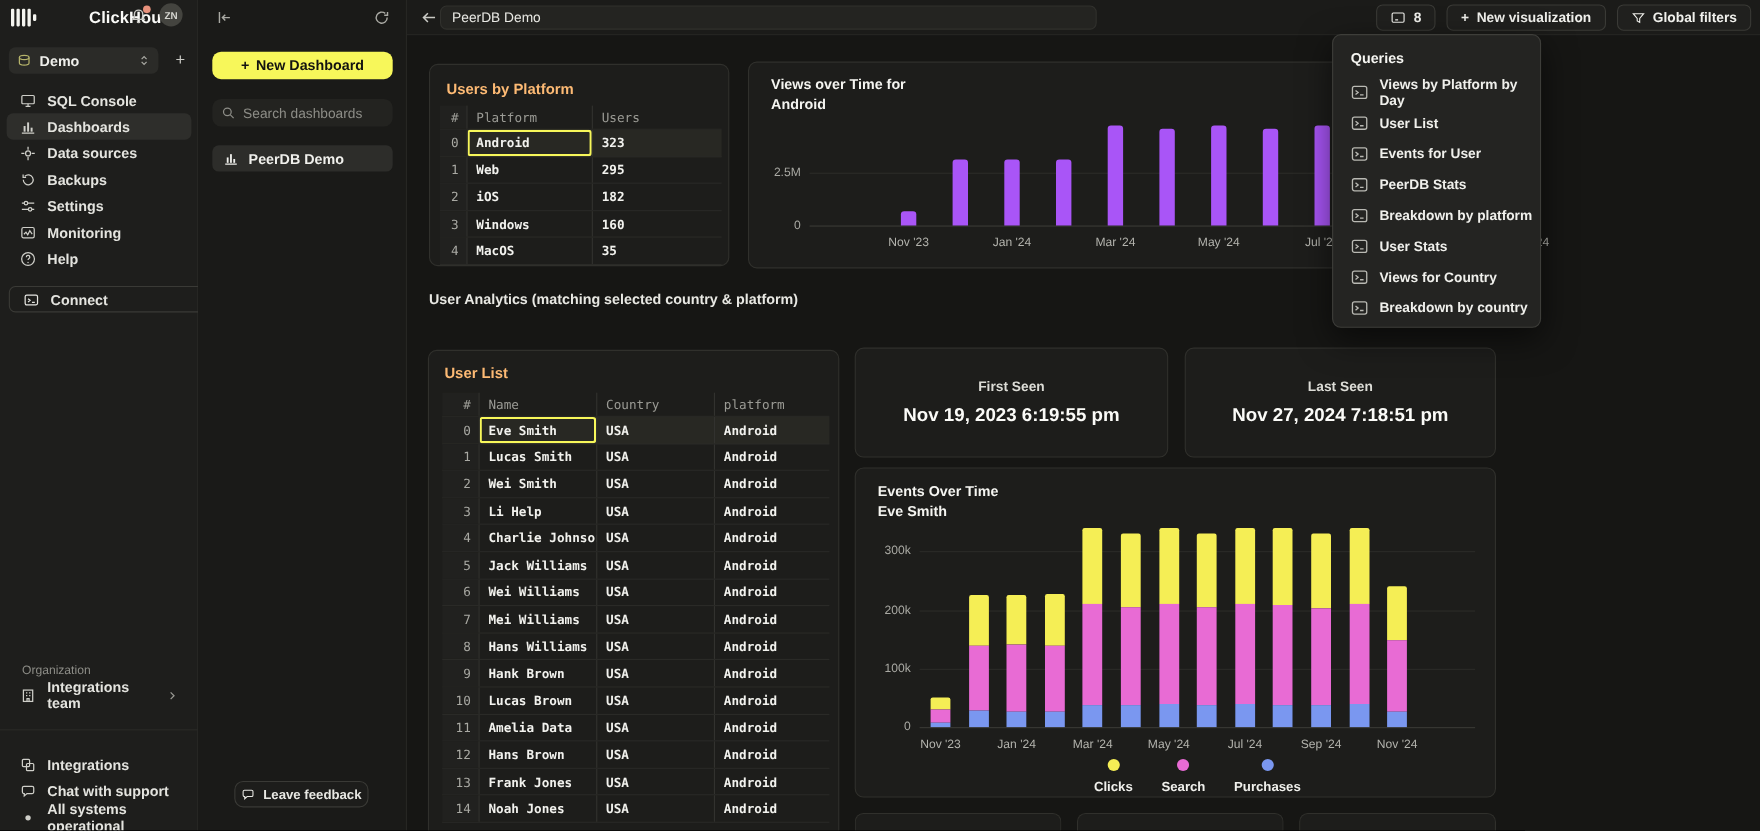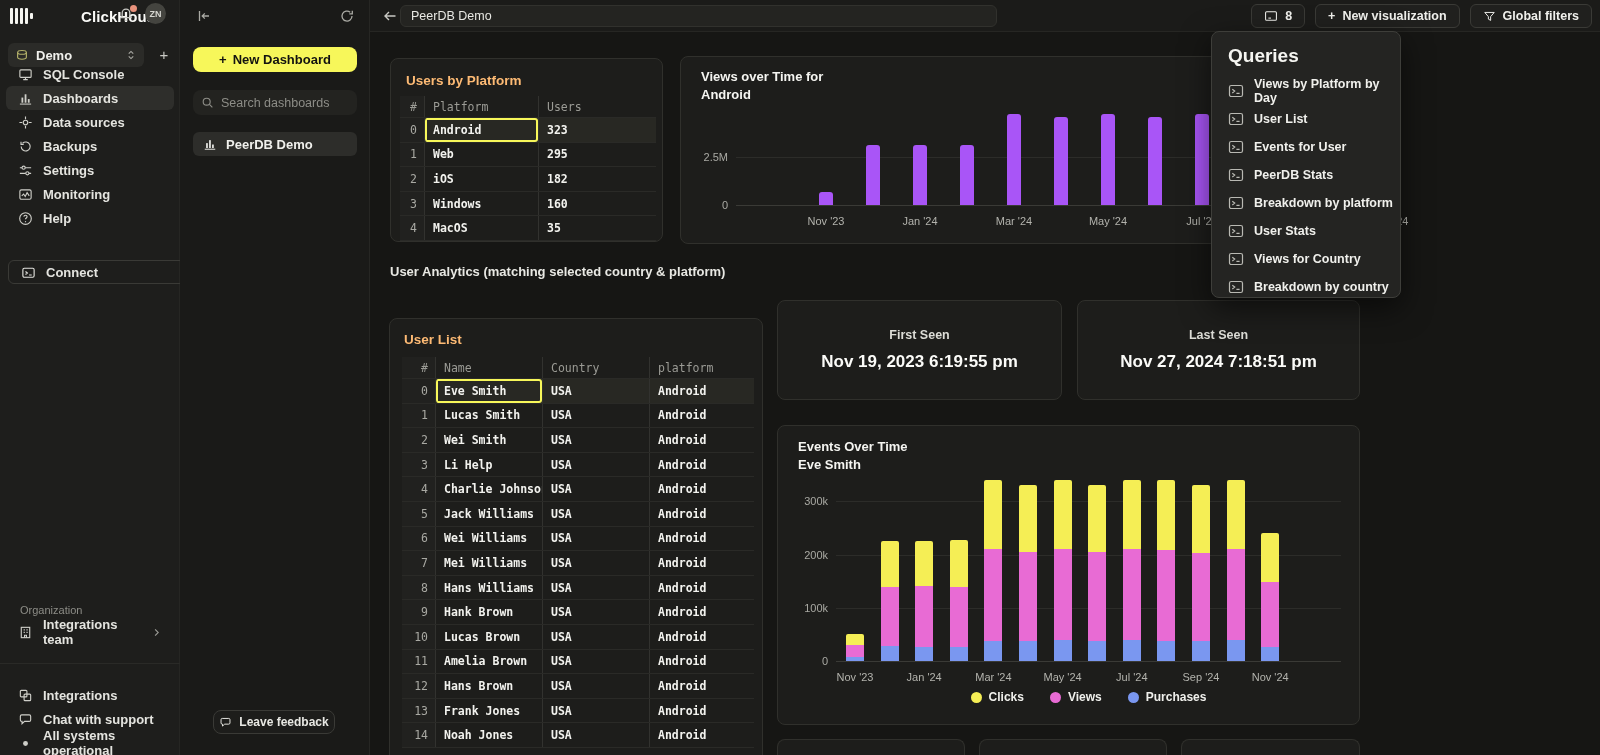--- a/index.html
+++ b/index.html
@@ -21,21 +21,21 @@
   .logo i{display:block; width:3px; height:16px; background:#f5f5f0; border-radius:1px;}
   .logo i.short{height:6px; margin-bottom:5px;}
   .brand{font-size:15px; font-weight:700; color:#fafaf7; letter-spacing:.1px;margin-left:41px;}
   .bell{position:absolute; right:44px; top:7px; width:18px; height:18px; color:#c9c9c4; cursor:pointer;}
   .bell .dot{position:absolute; right:-1px; top:-2px; width:7px; height:7px; border-radius:50%; background:#e8927c;}
   .avatar{position:absolute; right:14px; top:3px; width:21px; height:21px; border-radius:50%; background:#44443f; color:#d6d6d0; font-size:9px; font-weight:700; display:flex; align-items:center; justify-content:center;}
   .ws-row{position:absolute; left:8px; top:43px; width:166px; height:24px; display:flex; align-items:center;}
   .ws-select{width:136px; height:24px; background:#2b2b28; border-radius:6px; display:flex; align-items:center; gap:7px; padding:0 7px; cursor:pointer;}
   .ws-select .lbl{font-size:13px; font-weight:600; color:#f0f0ec; flex:1;}
   .ws-add{margin-left:10px; width:20px; height:20px; background:none; border:none; color:#c9c9c4; font-size:15px; cursor:pointer; line-height:20px;}
-  .sb-nav{position:absolute; left:6px; top:62px; width:168px;}
+  .sb-nav{position:absolute; left:6px; top:79px; width:168px;}
   .sb-item{height:24px; display:flex; align-items:center; gap:10px; padding-left:12px; border-radius:6px; color:#e4e4df; font-size:13px; font-weight:600; cursor:pointer;}
   .sb-item.active{background:#2e2e2b;}
   .sb-item .ic{width:15px; height:15px; color:#cfcfc9; flex:none; display:flex;}
   .connect-btn{position:absolute; left:8px; top:260px; width:188px; height:24px; border:1px solid var(--btn-border); border-radius:6px; background:none; display:flex; align-items:center; gap:10px; padding-left:12px; color:#e4e4df; font-size:13px; font-weight:600; cursor:pointer;}
   .org-label{position:absolute; left:20px; top:604px; font-size:11px; color:#8d8d87;}
   .org-team{position:absolute; left:6px; top:620px; width:168px; height:24px; display:flex; align-items:center; gap:10px; padding-left:12px; font-size:13px; font-weight:600; color:#e4e4df; cursor:pointer;}
   .org-team .chev{margin-left:auto; margin-right:12px; color:#9b9b95; width:11px; height:11px; display:flex;}
   .sb-divider{position:absolute; left:0; top:663px; width:180px; height:1px; background:#2a2a27;}
   .sb-footer{position:absolute; left:6px; top:683px; width:168px;}
 
@@ -56,21 +56,21 @@
   .tb-right{position:absolute; right:8px; top:4px; display:flex; gap:10px;}
   .tb-btn{height:24px; background:#20201e; border:1px solid var(--btn-border); border-radius:6px; color:#f0f0ec; font-size:12.5px; font-weight:600; display:flex; align-items:center; gap:7px; padding:0 12px; cursor:pointer;}
 
   
   .panel{position:absolute; background:var(--panel-bg); border:1px solid var(--panel-border); border-radius:8px;}
   .panel-title{font-size:13.5px; font-weight:700; color:#fdba74;}
   #users-panel{left:390px; top:58px; width:273px; height:184px;}
   #views-panel{left:680px; top:56px; width:680px; height:188px;}
   #note-text{position:absolute; left:390px; top:264px; font-size:13px; font-weight:600; color:#e8e8e3;}
   #userlist-panel{left:389px; top:318px; width:374px; height:470px;}
-  .stat-card{position:absolute; background:var(--panel-bg); border:1px solid var(--panel-border); border-radius:8px; height:100px; top:300px; display:flex; flex-direction:column; align-items:center; justify-content:center; gap:10px;}
+  .stat-card{position:absolute; background:var(--panel-bg); border:1px solid var(--panel-border); border-radius:8px; height:100px; top:316px; display:flex; flex-direction:column; align-items:center; justify-content:center; gap:10px;}
   #first-seen{left:777px; width:285px;}
   #last-seen{left:1077px; width:283px;}
   .stat-label{font-size:12.5px; font-weight:700; color:#dcdcd6;}
   .stat-value{font-size:17px; font-weight:700; color:#fbfbf8;}
   #events-panel{left:777px; top:425px; width:583px; height:300px;}
   .stub{position:absolute; top:739px; height:20px; background:var(--panel-bg); border:1px solid var(--panel-border); border-bottom:none; border-radius:8px 8px 0 0;}
 
   
   .tbl{position:absolute; font-family:"DejaVu Sans Mono","Liberation Mono",monospace; font-size:11.5px;}
   .trow{display:flex; border-bottom:1px solid var(--row-line);}
@@ -85,26 +85,26 @@
   .plot{position:absolute;}
   .gridline{position:absolute; left:0; width:100%; height:1px; background:#2c2c29;}
   .gridline.zero{background:#3a3a36;}
   .ytick{position:absolute; right:100%; margin-right:8px; transform:translateY(-50%); font-size:11px; color:#a9a9a3; white-space:nowrap;}
   .bar{position:absolute; bottom:0; border-radius:3px 3px 0 0;}
   .stackbar{position:absolute; bottom:0; display:flex; flex-direction:column-reverse;}
   .seg{width:100%;}
   .seg.top{border-radius:2px 2px 0 0;}
   .xlabel{position:absolute; width:70px; text-align:center; font-size:11px; color:#b3b3ad;}
   .legend{position:absolute; display:flex; gap:26px; justify-content:center;}
-  .legend-item{display:flex; align-items:center; gap:7px; font-size:12px; font-weight:700; color:#f0f0ec;}
+  .legend-item{display:flex; align-items:center; gap:7px; font-size:12px; font-weight:700; color:#f0f0ec;flex-direction:column;}
   .legend-dot{width:11px; height:11px; border-radius:50%;}
 
   
   .dropdown{position:absolute; left:1211px; top:31px; width:190px; height:267px; background:#242422; border:1px solid #3e3e3a; border-radius:8px; box-shadow:0 10px 30px rgba(0,0,0,.55); z-index:50; padding:13px 0 0 16px;}
-  .dd-title{font-size:19px; font-weight:700; color:#f5f5f1; margin-bottom:10px;}
+  .dd-title{font-size:13px; font-weight:700; color:#f5f5f1; margin-bottom:10px;}
   .dd-item{display:flex; align-items:center; gap:10px; height:28px; font-size:12.5px; font-weight:600; color:#f0f0ec; cursor:pointer;}
   .dd-item .ic{width:16px; height:16px; color:#b9b9b3; display:flex;}
   svg{display:block;}
 </style>
 </head>
 <body>
 
 <div id="app">
 
   <aside class="sidebar">
@@ -491,21 +491,21 @@
           <div class="cell" style="width: 105px;">Android</div>
         </div>
         <div class="trow " style="height: 24.6px;">
           <div class="cell first" style="width: 33px;">10</div>
           <div class="cell" style="width: 107px;">Lucas Brown</div>
           <div class="cell" style="width: 107px;">USA</div>
           <div class="cell" style="width: 105px;">Android</div>
         </div>
         <div class="trow " style="height: 24.6px;">
           <div class="cell first" style="width: 33px;">11</div>
-          <div class="cell" style="width: 107px;">Amelia Brown</div>
+          <div class="cell" style="width: 107px;">Amelia Data</div>
           <div class="cell" style="width: 107px;">USA</div>
           <div class="cell" style="width: 105px;">Android</div>
         </div>
         <div class="trow " style="height: 24.6px;">
           <div class="cell first" style="width: 33px;">12</div>
           <div class="cell" style="width: 107px;">Hans Brown</div>
           <div class="cell" style="width: 107px;">USA</div>
           <div class="cell" style="width: 105px;">Android</div>
         </div>
         <div class="trow " style="height: 24.6px;">
@@ -617,21 +617,21 @@
         <div class="xlabel" style="left: 330px; top: 191px;">Sep '24</div>
         <div class="xlabel" style="left: 399.2px; top: 191px;">Nov '24</div>
       </div>
     <div class="legend" id="events-legend" style="left:58px; top:264px; width:505px;">
         <div class="legend-item">
           <span class="legend-dot" style="background:#f5ee55"></span>
           <span>Clicks</span>
         </div>
         <div class="legend-item">
           <span class="legend-dot" style="background:#e86bd4"></span>
-          <span>Views</span>
+          <span>Search</span>
         </div>
         <div class="legend-item">
           <span class="legend-dot" style="background:#7a97f0"></span>
           <span>Purchases</span>
         </div>
       </div>
   </section>
 
   <div class="stub" style="left:777px; width:188px;"></div>
   <div class="stub" style="left:979px; width:188px;"></div>

